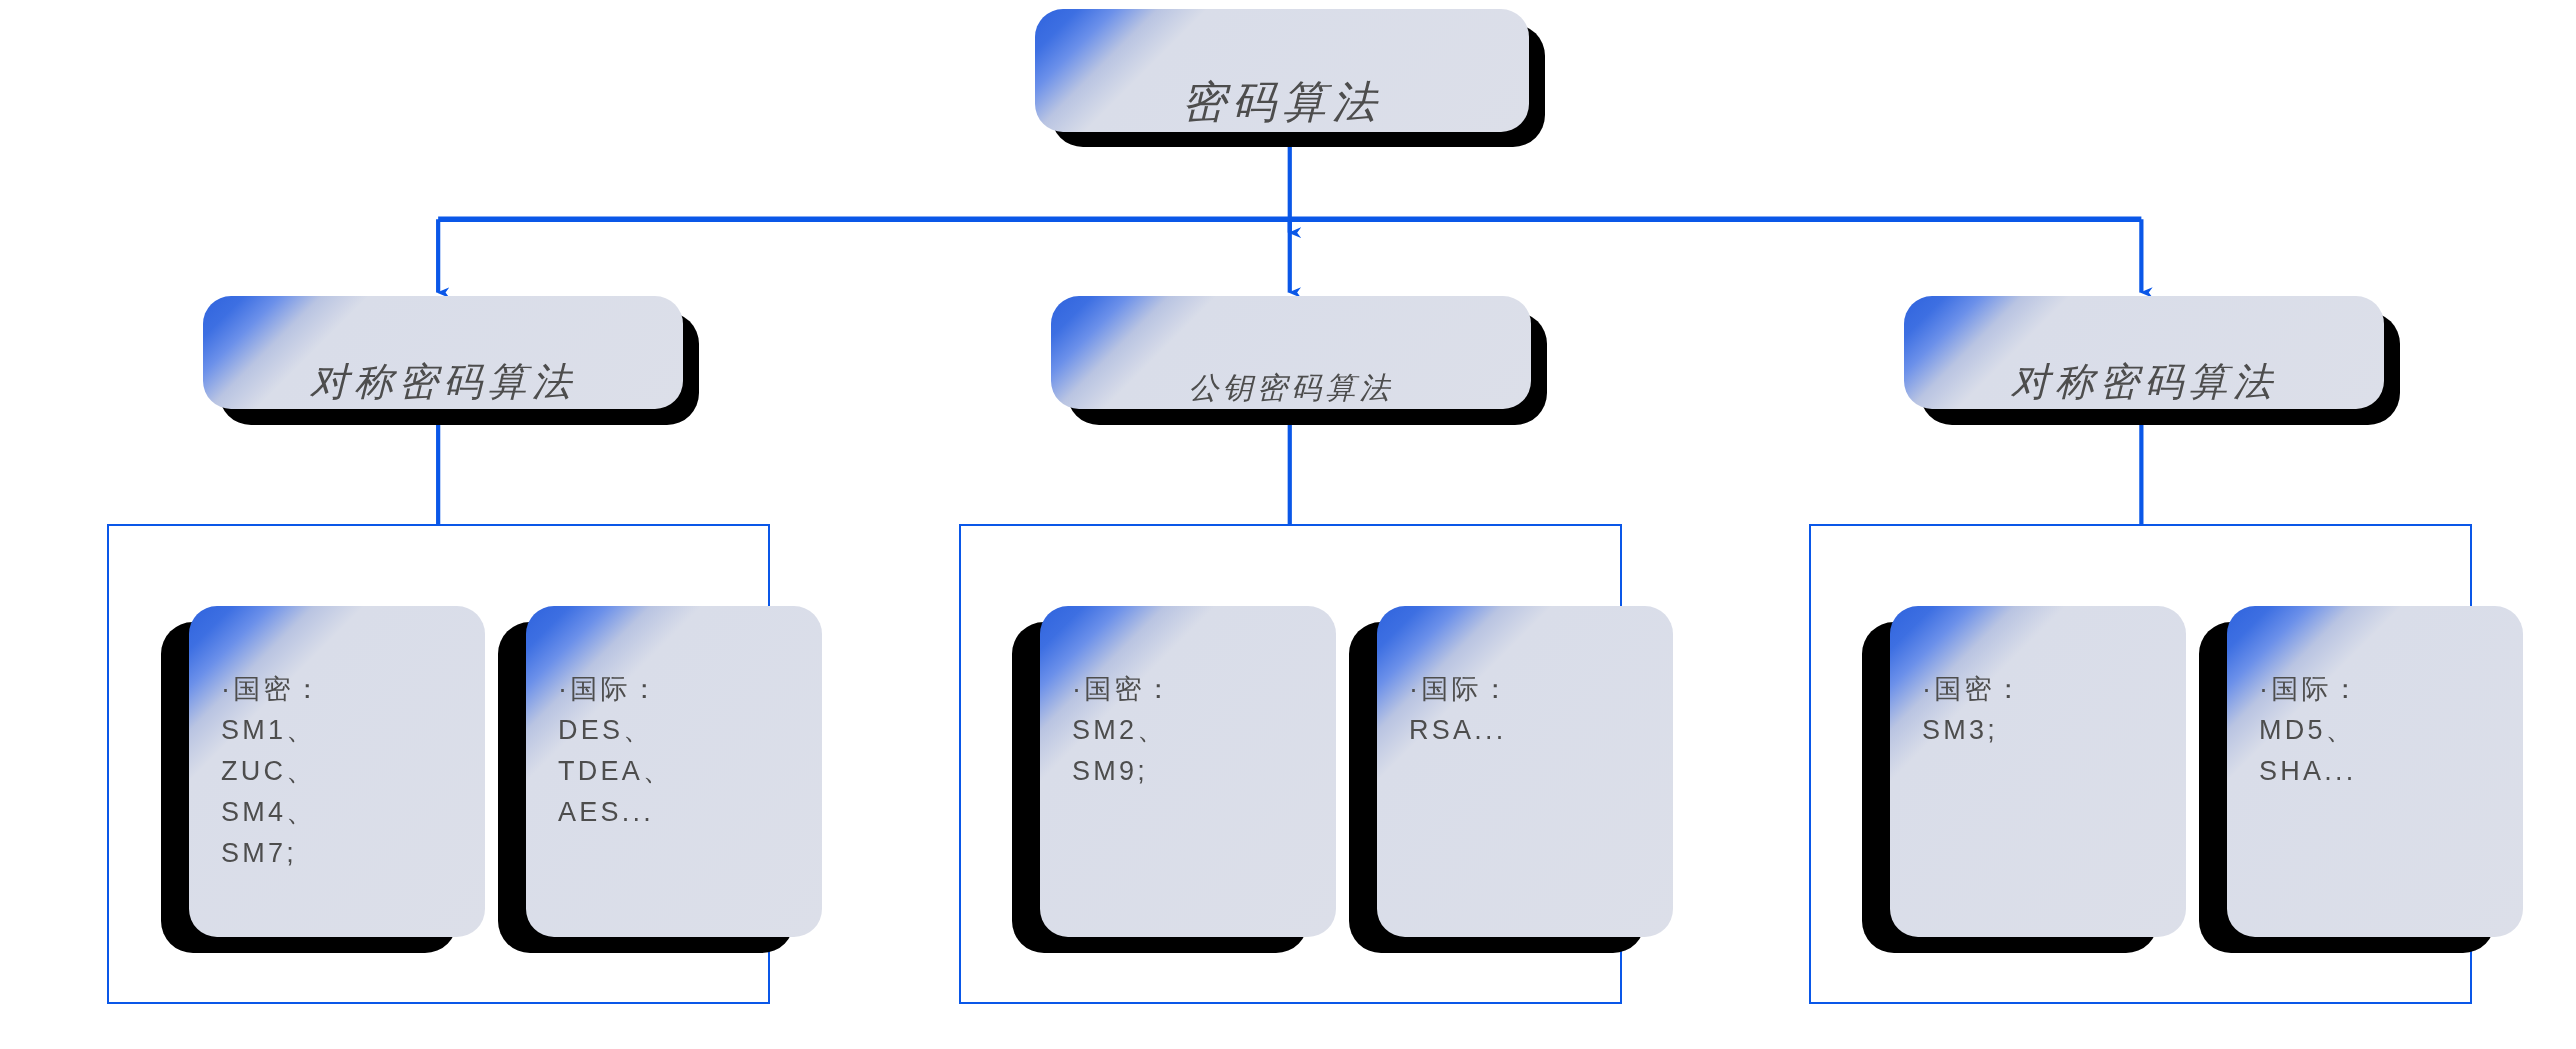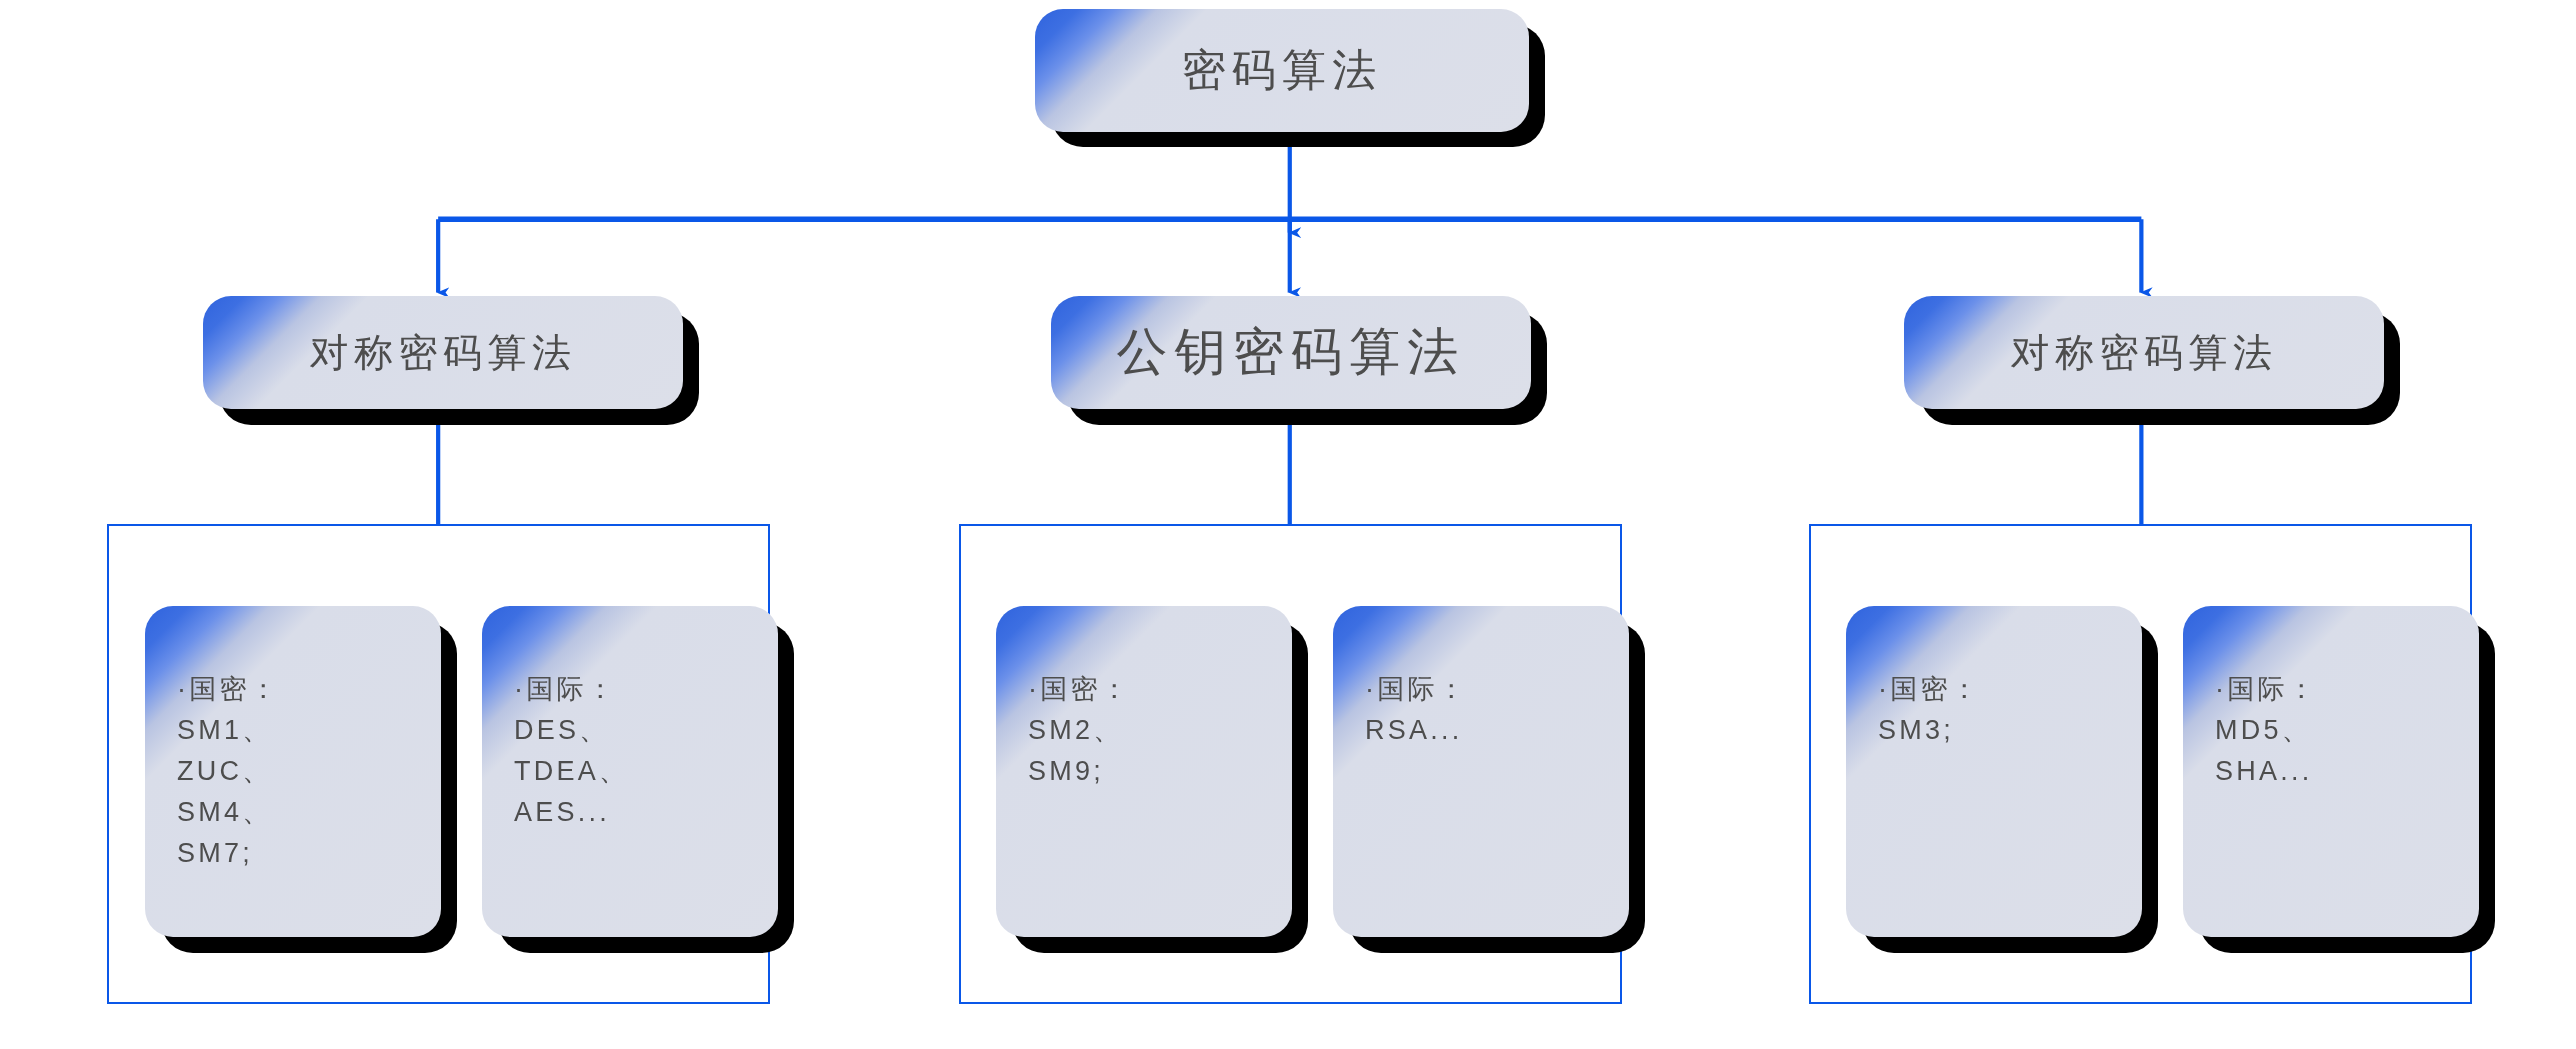--- a/index.html
+++ b/index.html
@@ -18,28 +18,28 @@
   .card .face{
     position:absolute;left:0;top:0;width:100%;height:100%;
     border-radius:28px;
     background:linear-gradient(135deg,
        #2f63dd 0%, #3d6fe2 7%, #6b90ea 13%,
        #b9c4e2 20%, #d9dde9 28%, #dcdfe9 100%);
     display:flex;overflow:hidden;
   }
 
   
-  .node .face{align-items:center;justify-content:center;}
+  .node .face{align-items:flex-end;justify-content:center;font-style:italic;}
   .node .label{
     color:#4d4d4d;letter-spacing:.14em;white-space:nowrap;
     font-weight:400;
   }
 
   
-  .leaf .face{align-items:flex-start;justify-content:flex-start;}
+  .leaf .face{align-items:flex-start;justify-content:flex-start;margin-left:44px;}
   .leaf .label{
     color:#4d4d4d;letter-spacing:.12em;line-height:1.52;
     white-space:pre-line;font-size:27px;
   }
 
   
   .groupbox{position:absolute;box-sizing:border-box;
             border:2.1px solid #0a57e8;background:transparent;}
 </style>
 </head>
@@ -79,21 +79,21 @@
 <div class="card node" style="left:203px;top:296px;width:480px;height:113px;">
   <div class="shadow"></div>
   <div class="face">
     <span class="label" style="font-size:39px;">对称密码算法</span>
   </div>
 </div>
 
 <div class="card node" style="left:1051px;top:296px;width:480px;height:113px;">
   <div class="shadow"></div>
   <div class="face">
-    <span class="label" style="font-size:51px;">公钥密码算法</span>
+    <span class="label" style="font-size:30px;">公钥密码算法</span>
   </div>
 </div>
 
 <div class="card node" style="left:1904px;top:296px;width:480px;height:113px;">
   <div class="shadow"></div>
   <div class="face">
     <span class="label" style="font-size:39px;">对称密码算法</span>
   </div>
 </div>
 

